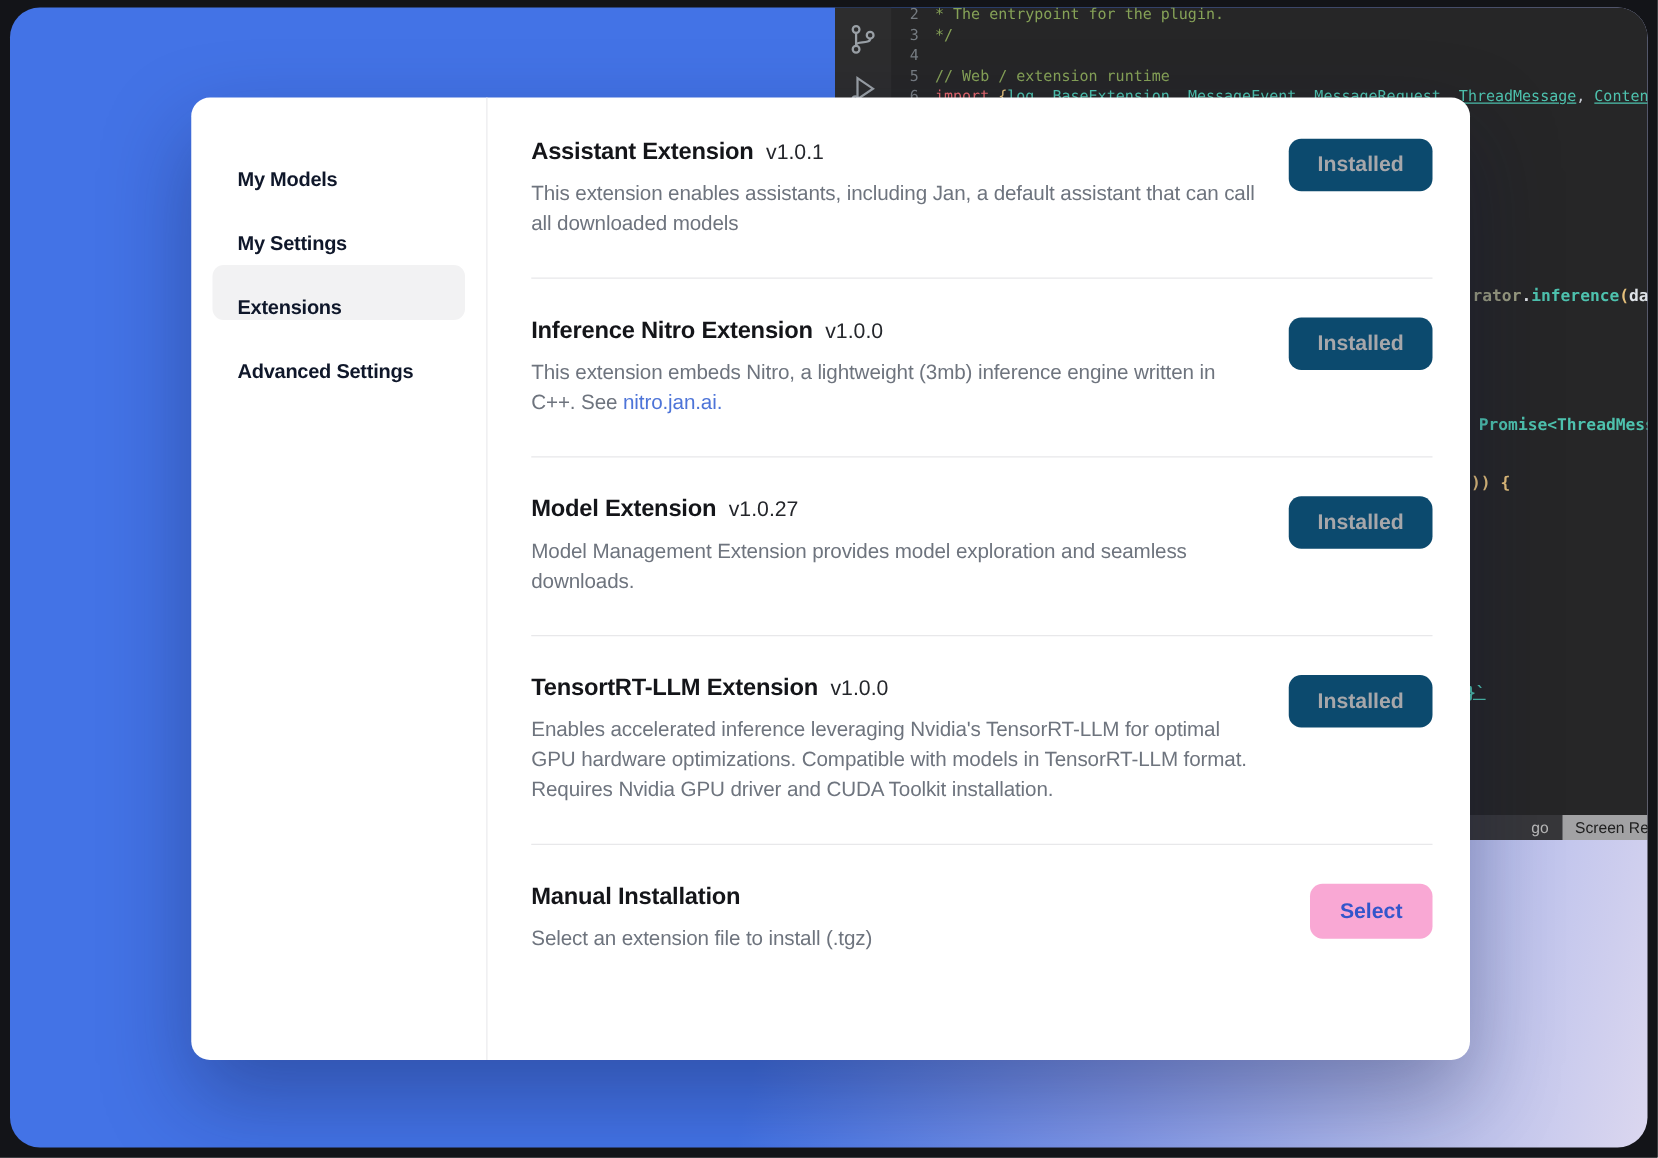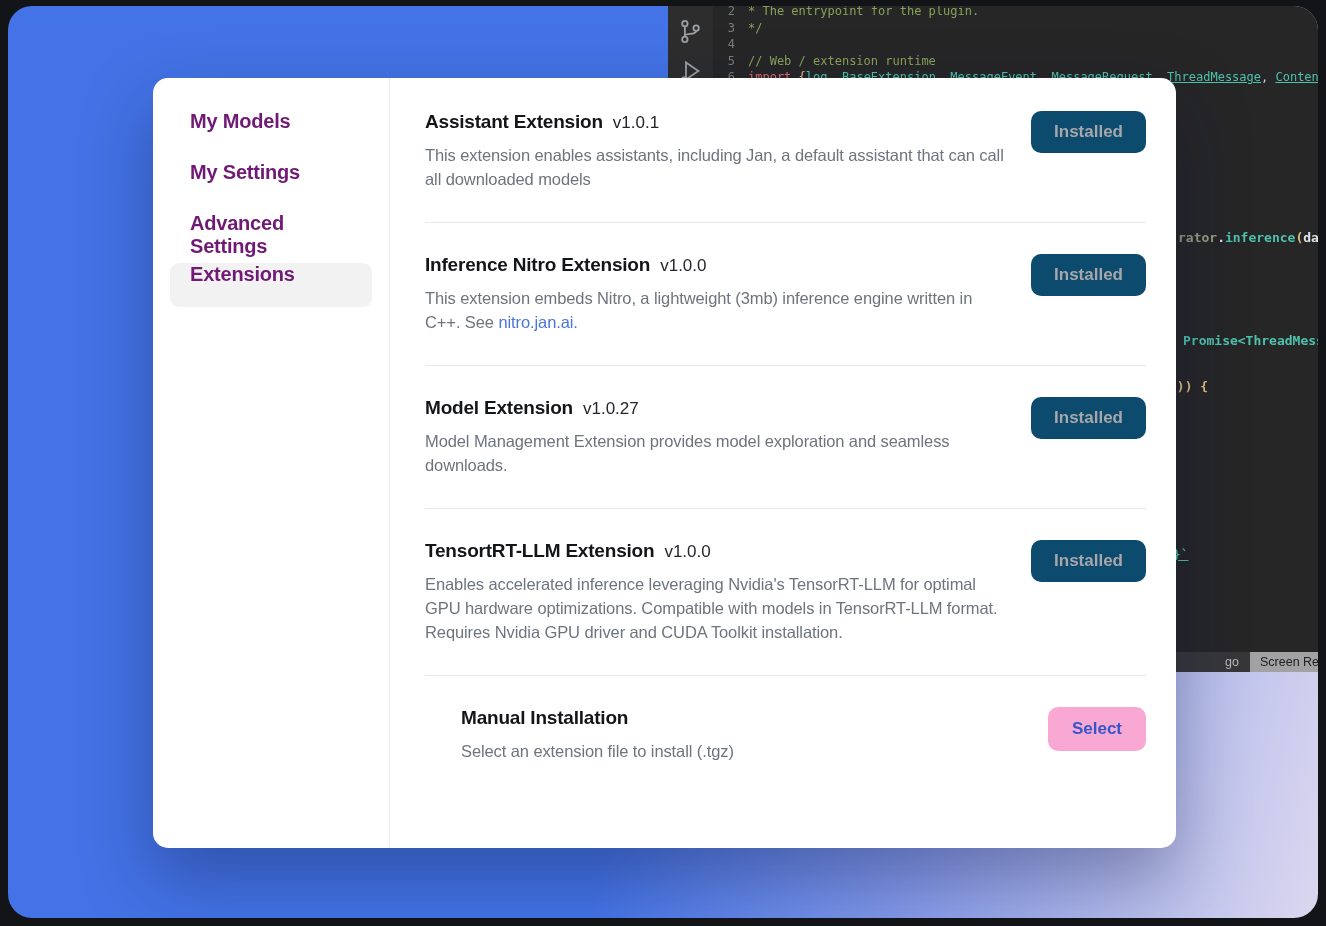--- a/index.html
+++ b/index.html
@@ -50,29 +50,29 @@
                 background:#a2a2a4; color:#202020; display:flex; align-items:center;
                 padding:0 10px; white-space:nowrap; }
 
   
   .card { position:absolute; left:145px; top:72px; width:1023px; height:770px;
           background:#ffffff; border-radius:15px; z-index:5; display:flex;
           box-shadow:0 30px 70px rgba(15,20,60,.35); }
 
   .sidebar { width:237px; flex:0 0 auto; border-right:1px solid #ececee;
              padding:32px 17px 0 17px; }
-  .side-item { height:44px; display:flex; align-items:flex-start; padding:0 20px;
-               margin-bottom:7px; border-radius:9px; font-size:20px; font-weight:700;
-               color:#701a75; letter-spacing:-0.2px; cursor:pointer; }
+  .side-item { height:44px; display:flex; align-items:flex-end; padding:0 20px;
+               margin-bottom:7px; border-radius:9px; font-size:16px; font-weight:700;
+               color:#0f172a; letter-spacing:-0.2px; cursor:pointer; }
   .side-item.active { background:#f2f2f3; }
 
   .content { flex:1; padding:2px 30px 0 35px; min-width:0; }
   .ext-row { display:flex; justify-content:space-between; align-items:flex-start;
              padding:31px 0 31px 0; border-bottom:1px solid #e8e8ea; }
-  .ext-row:last-child { border-bottom:none;margin-left:36px; }
+  .ext-row:last-child { border-bottom:none; }
   .ext-info { max-width:585px; }
   .ext-titleline { display:flex; align-items:baseline; gap:10px; }
   .ext-title { font-size:19px; font-weight:700; color:#141519; letter-spacing:-0.2px; }
   .ext-ver { font-size:17px; font-weight:400; color:#24262b; }
   .ext-desc { margin-top:10px; font-size:16.5px; line-height:24px; color:#6e747e;
               letter-spacing:-0.1px; }
   .ext-link { color:#4d74d8; cursor:pointer; }
   .btn { height:42px; padding:0 23px; border-radius:10px; border:none;
          font-family:"Liberation Sans", sans-serif; font-size:17px; cursor:pointer;
          flex:0 0 auto; }
@@ -137,26 +137,26 @@
     <div class="fragment f4 tok-teal tok-underline">t}`</div>
 
     <div class="card">
       <div class="sidebar">
         <div class="side-item">
           <span>My Models</span>
         </div>
         <div class="side-item">
           <span>My Settings</span>
         </div>
+        <div class="side-item active">
+          <span>Extensions</span>
+        </div>
         <div class="side-item">
           <span>Advanced Settings</span>
         </div>
-        <div class="side-item active">
-          <span>Extensions</span>
-        </div>
       </div>
 
       <div class="content">
 
         <div class="ext-row">
           <div class="ext-info">
             <div class="ext-titleline">
               <span class="ext-title">Assistant Extension</span>
               <span class="ext-ver">v1.0.1</span>
             </div>

